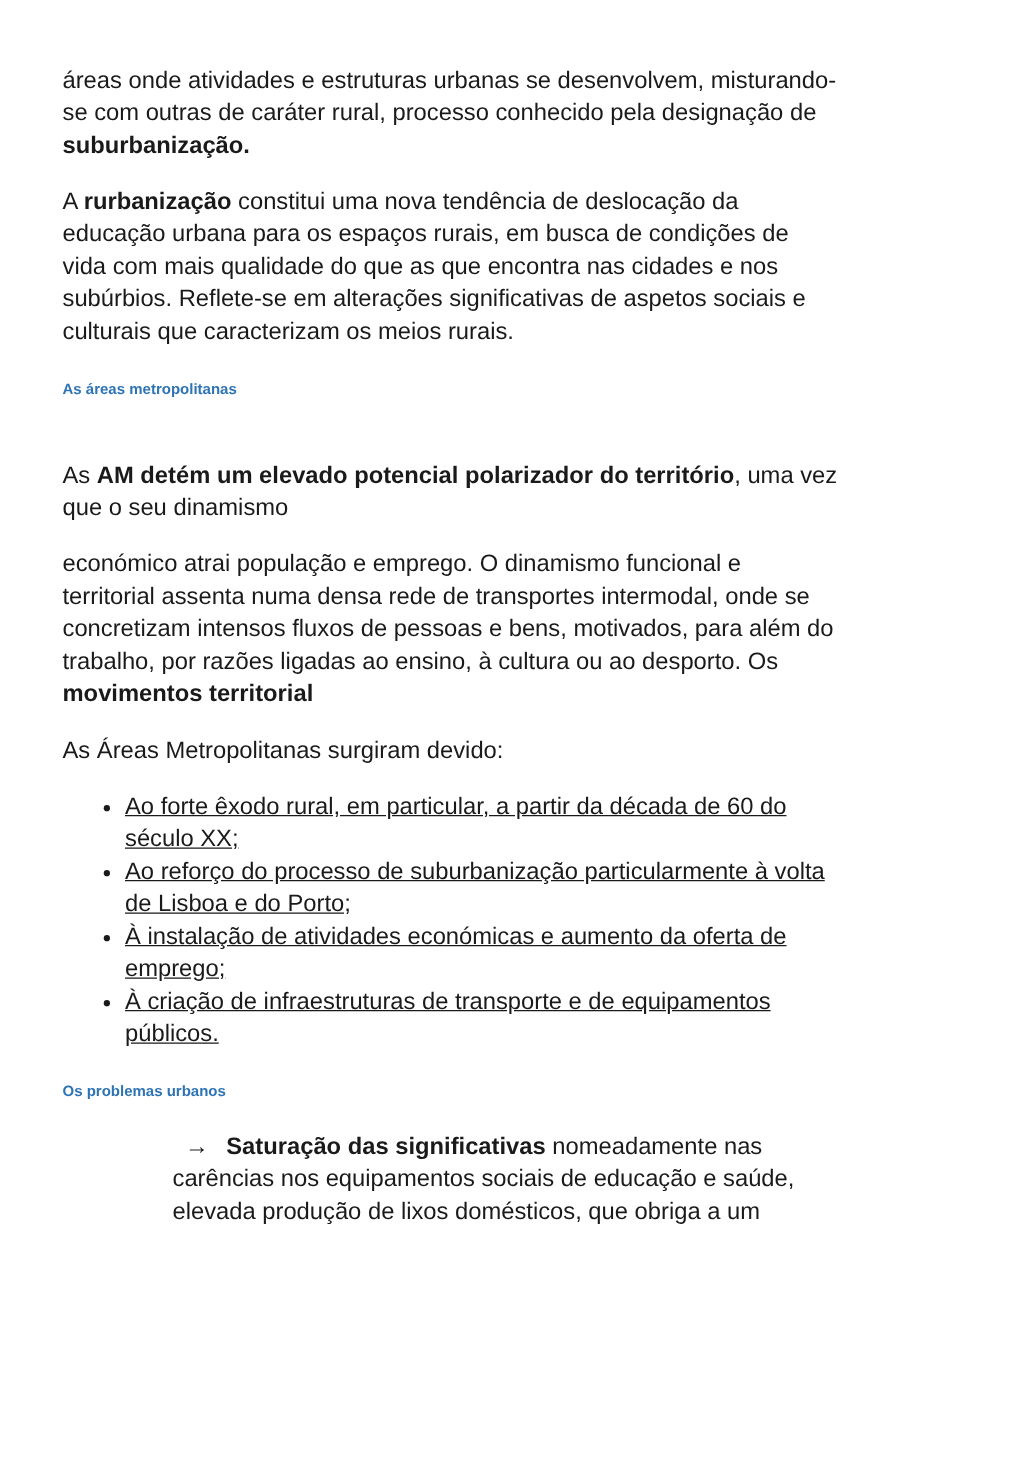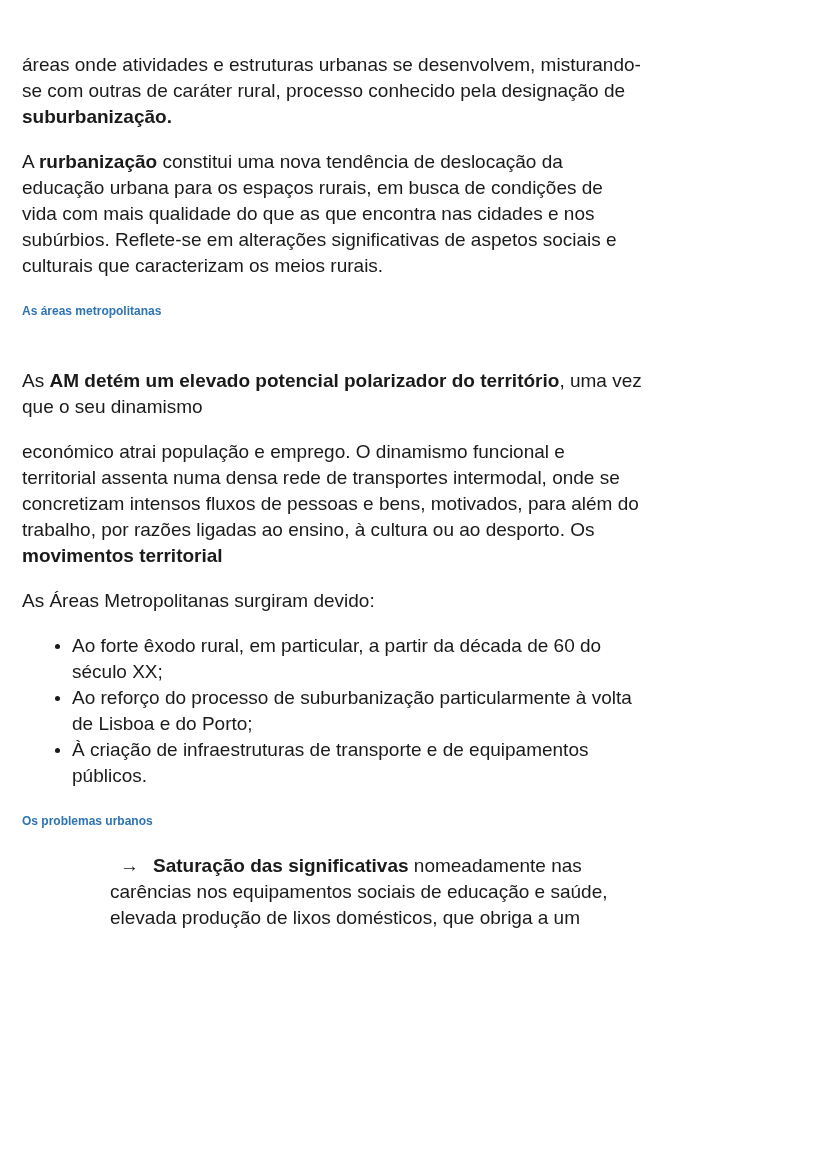--- a/index.html
+++ b/index.html
@@ -4,21 +4,21 @@
 <style>
   html, body { margin: 0; padding: 0; }
   body { background: #ffffff; }
 
   .page {
     position: relative;
     width: 828px;
     height: 1171px;
     box-sizing: border-box;
     background: var(--page-bg, #ffffff);
-    padding: 52px 46px 0 22px;
+    padding: 52px 46px 0 50px;
     font-family: "Liberation Sans", "DejaVu Sans", sans-serif;
     font-size: 19px;
     line-height: 26px;
     color: var(--text-color, #1a1a1a);
     overflow: hidden;
   }
 
   .para {
     margin: 0 0 19px 0;
     white-space: pre-line;
@@ -33,20 +33,21 @@
     margin: 0 0 19px 0;
     color: var(--heading-color, #2e74b5);
     white-space: pre-line;
   }
   .heading.gap-after { margin-bottom: 44px; }
 
   ul.bullets {
     list-style: none;
     margin: 19px 0 19px 0;
     padding: 0 0 0 50px;
+    text-decoration: underline;
   }
   ul.bullets li {
     position: relative;
     white-space: pre-line;
     margin: 0;
   }
   ul.bullets li::before {
     content: "";
     position: absolute;
     left: -17px;
@@ -91,20 +92,22 @@
 </span><span class="b">movimentos territorial</span></p>
 
 
   <p class="para">As Áreas Metropolitanas surgiram devido:</p>
 
   <ul class="bullets">
     <li>Ao forte êxodo rural, em particular, a partir da década de 60 do
 século XX;</li>
     <li>Ao reforço do processo de suburbanização particularmente à volta
 de Lisboa e do Porto;</li>
+    <li>À instalação de atividades económicas e aumento da oferta de
+emprego;</li>
     <li>À criação de infraestruturas de transporte e de equipamentos
 públicos.</li>
   </ul>
 
   <h2 class="heading">Os problemas urbanos</h2>
 
   <p class="indent-block"><span class="arrow">→</span><span><span class="b">Saturação das significativas</span><span> nomeadamente nas
 carências nos equipamentos sociais de educação e saúde,
 elevada produção de lixos domésticos, que obriga a um</span></span></p>
 

